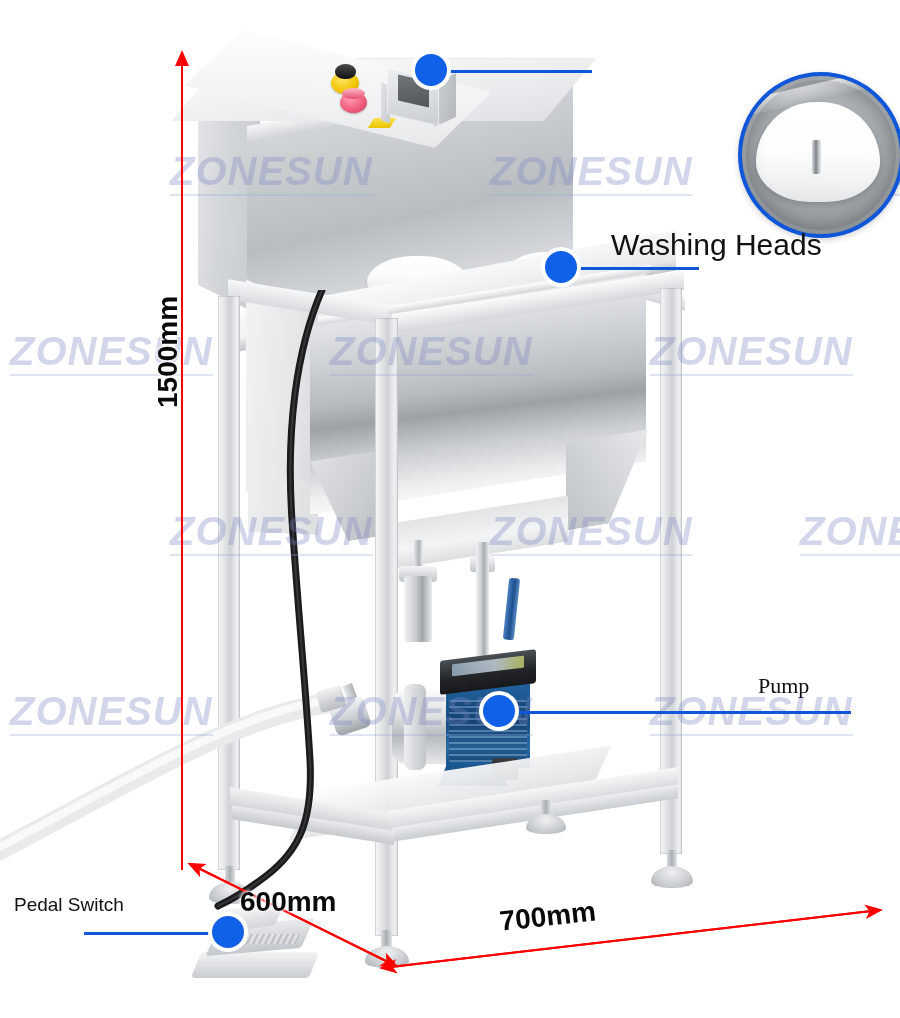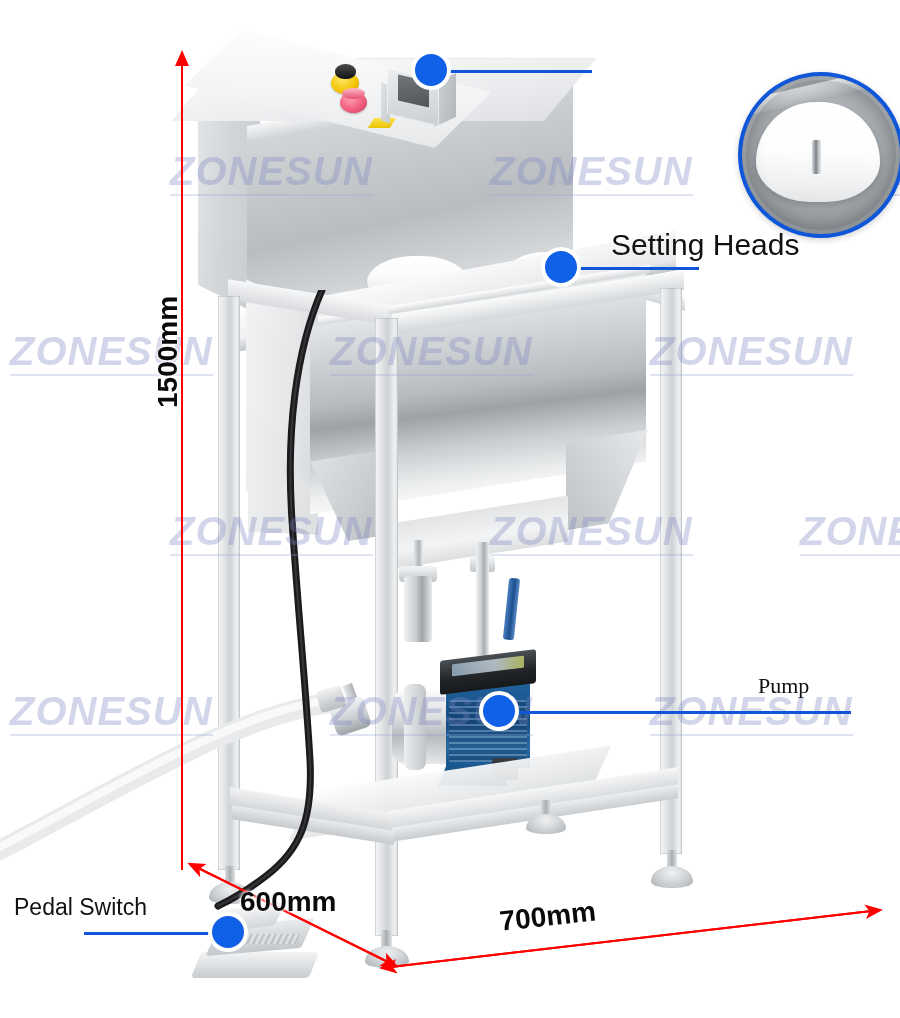--- a/index.html
+++ b/index.html
@@ -479,29 +479,29 @@
     <div id="inset-head"></div>
     <div id="inset-nozzle"></div>
     <div id="inset-ring-inner"></div>
   </div>
 
   <div class="callout-line" style="left:447px;top:70px;width:145px;"></div>
   <div class="callout-dot" style="left:415px;top:54px;width:32px;height:32px;"></div>
 
   <div class="callout-line" style="left:577px;top:267px;width:122px;"></div>
   <div class="callout-dot" style="left:545px;top:251px;width:32px;height:32px;"></div>
-  <div class="callout-text" style="left:611px;top:228px;font-size:30px;">Setting Heads</div>
+  <div class="callout-text" style="left:611px;top:228px;font-size:30px;">Washing Heads</div>
 
   <div class="callout-line" style="left:515px;top:711px;width:336px;"></div>
   <div class="callout-dot" style="left:483px;top:695px;width:32px;height:32px;"></div>
   <div class="callout-text" style="left:758px;top:673px;font-size:22px;font-family:Liberation Serif, serif;">Pump</div>
 
   <div class="callout-line" style="left:84px;top:932px;width:130px;"></div>
   <div class="callout-dot" style="left:212px;top:916px;width:32px;height:32px;"></div>
-  <div class="callout-text" style="left:14px;top:894px;font-size:23px;">Pedal Switch</div>
+  <div class="callout-text" style="left:14px;top:894px;font-size:19px;">Pedal Switch</div>
 
   <div class="dim-line" style="left:181px;top:62px;width:2px;height:808px;"></div>
   <div class="arrowhead" style="left:175px;top:50px;border-left:7px solid transparent;border-right:7px solid transparent;border-bottom:16px solid #FF0000;"></div>
   <div class="dim-text" style="left:152px;top:408px;font-size:28px;transform:rotate(-90deg);transform-origin:left top;">1500mm</div>
 
   <svg style="position:absolute;left:180px;top:858px;width:230px;height:118px;z-index:70;" viewBox="0 0 230 118">
     <defs>
       <marker id="ah-a" markerWidth="9" markerHeight="9" refX="7.5" refY="4.5" orient="auto">
         <path d="M9,4.5 L0,0.8 L2.2,4.5 L0,8.2 Z" fill="#FF0000"></path>
       </marker>

